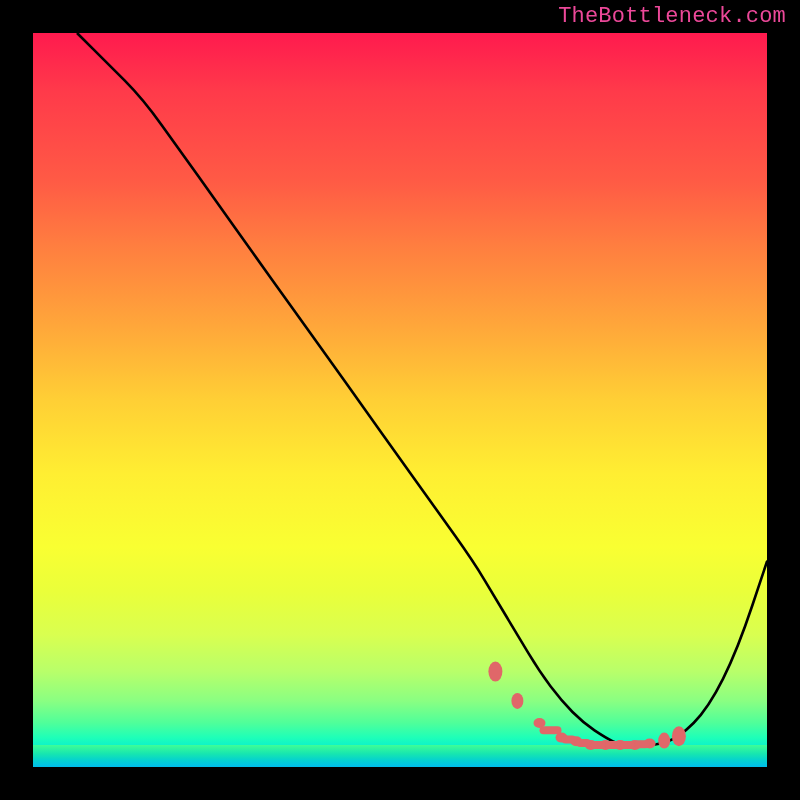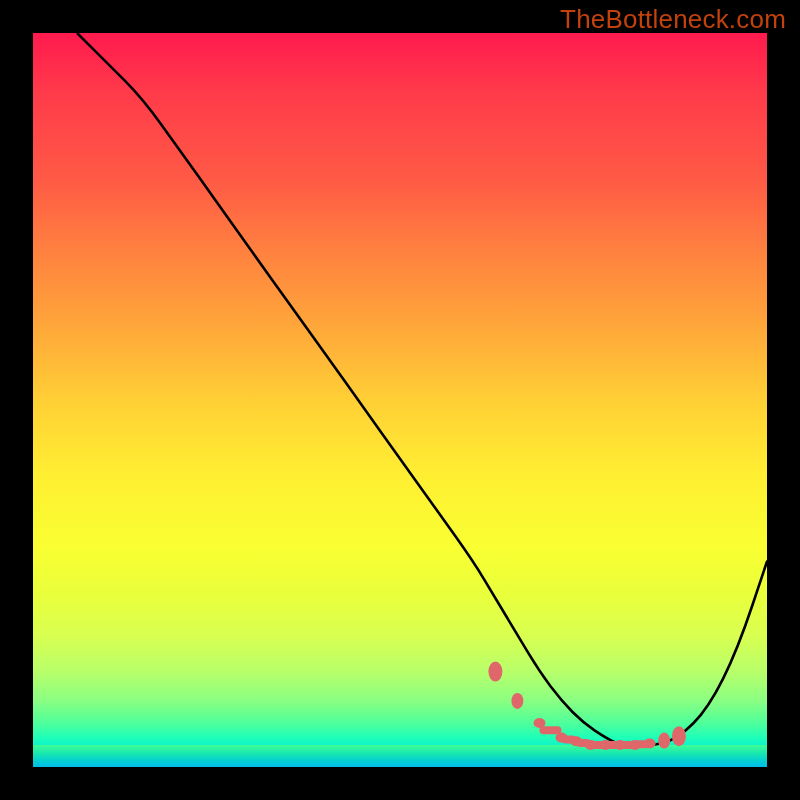--- a/index.html
+++ b/index.html
@@ -16,25 +16,26 @@
     position: relative;
     width: 800px;
     height: 800px;
     background: #000000;
   }
 
   .watermark {
     position: absolute;
     top: 4px;
     right: 14px;
-    color: #c2410c;
-    font-size: 26px;
+    color: #ec4899;
+    font-size: 22px;
     font-weight: 500;
     letter-spacing: 0.2px;
     z-index: 50;
+    font-family: Liberation Mono, monospace;
   }
 
   .plot {
     position: absolute;
     left: 33px;
     top: 33px;
     width: 734px;
     height: 734px;
     background: linear-gradient(to bottom,
       #ff1a4e 0%,

